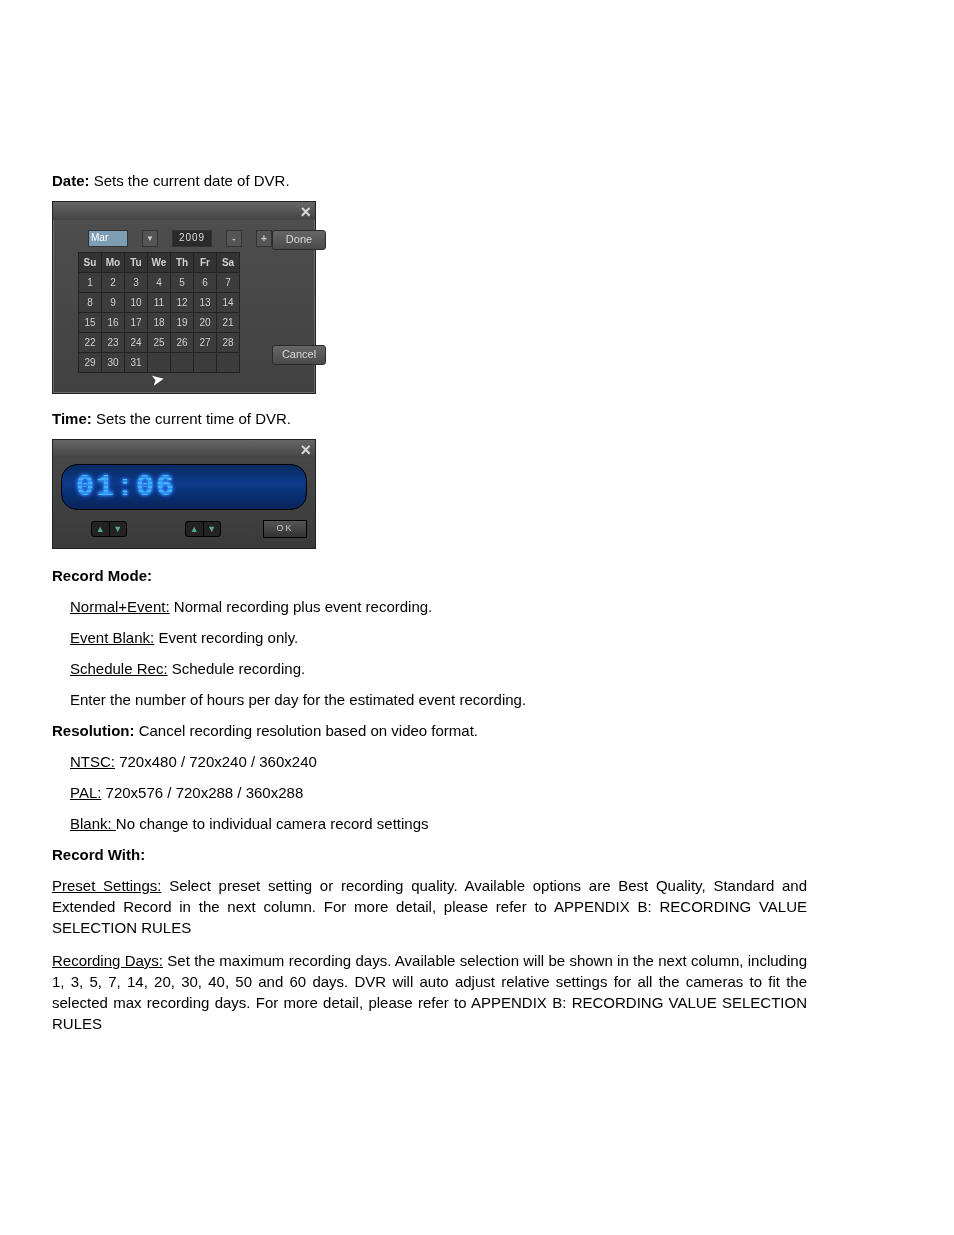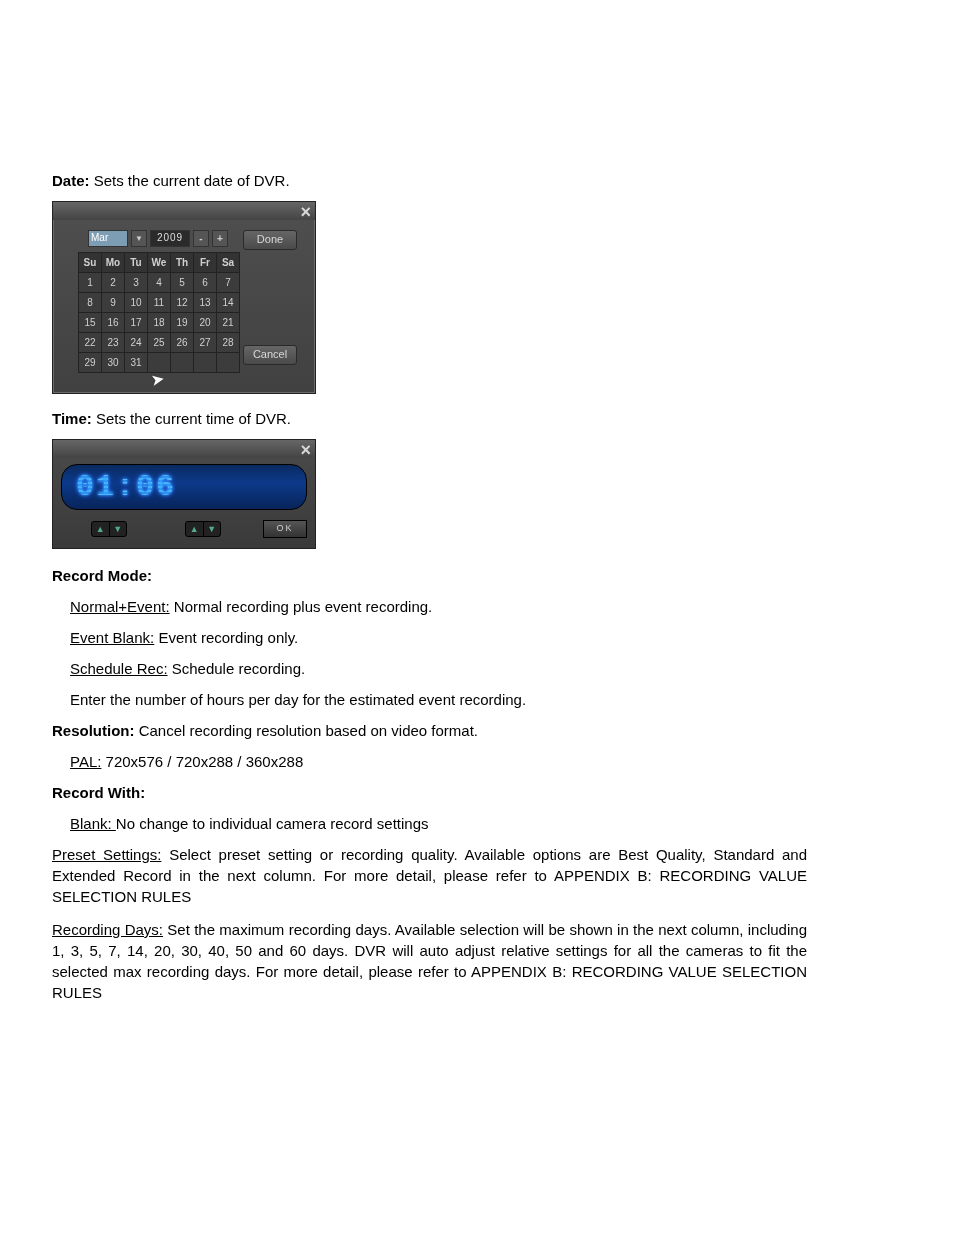--- a/index.html
+++ b/index.html
@@ -48,21 +48,21 @@
   color: #d8d8d8;
   cursor: pointer;
   padding: 0 4px;
 }
 .dp-body {
   padding: 10px 10px 20px 25px;
   display: flex;
   align-items: flex-start;
 }
 .dp-cal { }
-.dp-ctrlrow { display:flex; align-items:center; gap:3px; margin-bottom:5px; margin-left:10px;}
+.dp-ctrlrow { display:flex; align-items:center; gap:14px; margin-bottom:5px; margin-left:10px;}
 .dp-month {
   width:36px;height:15px;background:#7d9db5;color:#fff;font-size:10px;
   border:1px solid #333; padding-left:2px; line-height:14px;
 }
 .dp-drop { width:14px;height:15px;background:#555;border:1px solid #333;display:flex;align-items:center;justify-content:center;font-size:8px;color:#ccc;}
 .dp-year {
   width:38px;height:15px;background:#2a2a2a;color:#ddd;font-size:10px;
   border:1px solid #333; text-align:center; line-height:14px; letter-spacing:1px;
 }
 .dp-pm { width:14px;height:15px;background:#555;border:1px solid #333;display:flex;align-items:center;justify-content:center;font-size:10px;color:#ccc;font-weight:bold;}
@@ -252,28 +252,31 @@
   </p>
   <p class="line indent">
     <span class="u">Schedule Rec:</span><span> Schedule recording.</span>
   </p>
   <p class="line indent">Enter the number of hours per day for the estimated event recording.</p>
 
   <p class="line">
     <span class="b">Resolution:</span><span> Cancel recording resolution based on video format.</span>
   </p>
   <p class="line indent">
+    <span class="u">NTSC:</span><span> 720x480 / 720x240 / 360x240</span>
+  </p>
+  <p class="line indent">
     <span class="u">PAL:</span><span> 720x576 / 720x288 / 360x288</span>
   </p>
 
+  <p class="line indent">
+    <span class="u">Blank: </span><span>No change to individual camera record settings</span>
+  </p>
+
   <p class="line b">Record With:</p>
-
-  <p class="line indent">
-    <span class="u">Blank: </span><span>No change to individual camera record settings</span>
-  </p>
 
   <p class="para indent justify">
     <span class="u">Preset Settings:</span><span> Select preset setting or recording quality. Available options are Best Quality, Standard and Extended Record in the next column. For more detail, please refer to APPENDIX B:  RECORDING VALUE SELECTION RULES</span>
   </p>
 
   <p class="para indent justify">
     <span class="u">Recording Days:</span><span> Set the maximum recording days. Available selection will be shown in the next column, including 1, 3, 5, 7, 14, 20, 30, 40, 50 and 60 days. DVR will auto adjust relative settings for all the cameras to fit the selected max recording days. For more detail, please refer to APPENDIX B: RECORDING VALUE SELECTION RULES</span>
   </p>
 
 </div>

